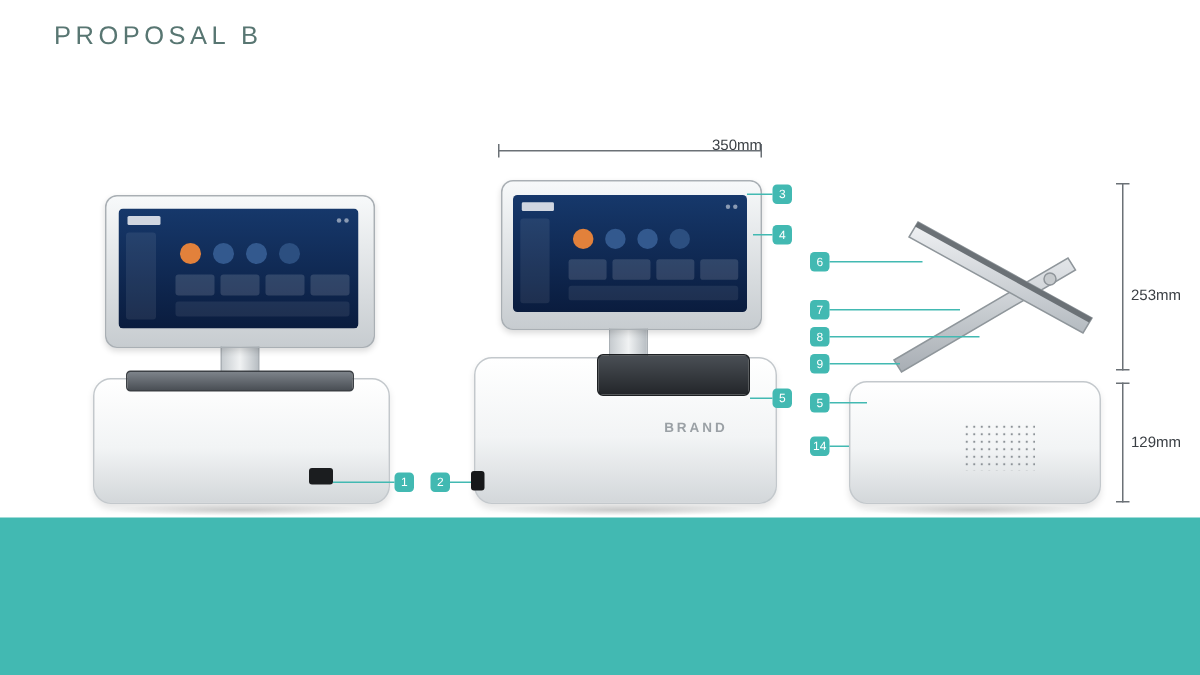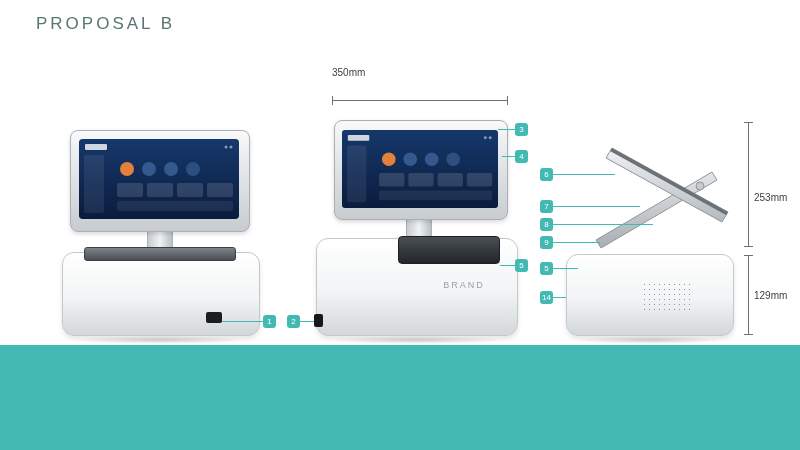--- a/index.html
+++ b/index.html
@@ -20,21 +20,21 @@
          background:linear-gradient(180deg,#ffffff 0%,#f2f4f5 55%,#d3d7da 100%);
          border:1px solid #c3c8cc; box-shadow:0 3px 5px rgba(0,0,0,0.10);}
   .tray {position:absolute; border-radius:3px;
          background:linear-gradient(180deg,#7d838a,#4a4f55); border:1px solid #3c4045;}
   .slot {position:absolute; border-radius:4px;
          background:linear-gradient(180deg,#4a4f55,#23262a); border:1px solid #1d2023;}
   .port {position:absolute; background:#1b1d1f; border-radius:2px;}
   .switch {position:absolute; background:#17181a; border-radius:2px;}
   .shadow {position:absolute; height:8px; border-radius:50%;
            background:radial-gradient(ellipse at center, rgba(0,0,0,0.18), rgba(0,0,0,0) 70%);}
-  .brand {position:absolute; font-size:9px; letter-spacing:2px; color:#9aa0a5;}
+  .brand {position:absolute; font-size:9px; letter-spacing:2px; color:#9aa0a5;font-weight:bold;}
   .speaker {position:absolute; background-image:radial-gradient(circle,#8d9398 0.8px,transparent 1px);
             background-size:5px 5px;}
   .stand-svg {position:absolute; display:block;}
 
   
   .dim-h {position:absolute; height:1px; background:#6b7176;}
   .dim-v {position:absolute; width:1px; background:#6b7176;}
   .tick-v {position:absolute; width:1px; height:9px; background:#6b7176;}
   .tick-h {position:absolute; width:9px; height:1px; background:#6b7176;}
   .dim-label {position:absolute; font-size:10px; color:#3a3f44;}
@@ -79,21 +79,21 @@
       <rect x="128" y="44" width="26" height="14" rx="2" fill="rgba(255,255,255,0.14)"></rect>
       <rect x="38" y="62" width="116" height="10" rx="2" fill="rgba(255,255,255,0.08)"></rect>
     </svg>
     <div class="base" style="left:62px;top:252px;width:196px;height:82px"></div>
     <div class="tray" style="left:84px;top:247px;width:150px;height:12px"></div>
     <div class="port" style="left:206px;top:312px;width:16px;height:11px"></div>
     <div class="shadow" style="left:70px;top:336px;width:180px"></div>
   </div>
 
   <div>
-    <div class="dim-label" style="left:332px;top:67px;width:176px;text-align:left">350mm</div>
+    <div class="dim-label" style="left:332px;top:92px;width:176px;text-align:right">350mm</div>
     <div class="dim-h" style="left:332px;top:100px;width:176px"></div>
     <div class="tick-v" style="left:332px;top:96px"></div>
     <div class="tick-v" style="left:507px;top:96px"></div>
 
     <div class="neck" style="left:406px;top:216px;width:24px;height:24px"></div>
     <div class="screen-frame" style="left:334px;top:120px;width:172px;height:98px"></div>
     <svg class="screen-ui" style="left:342px;top:128px;width:156px;height:82px" viewBox="0 0 160 80" aria-hidden="true">
       <defs>
         <linearGradient id="sg-b" x1="0" y1="0" x2="0" y2="1">
           <stop offset="0" stop-color="#16386b"></stop>

